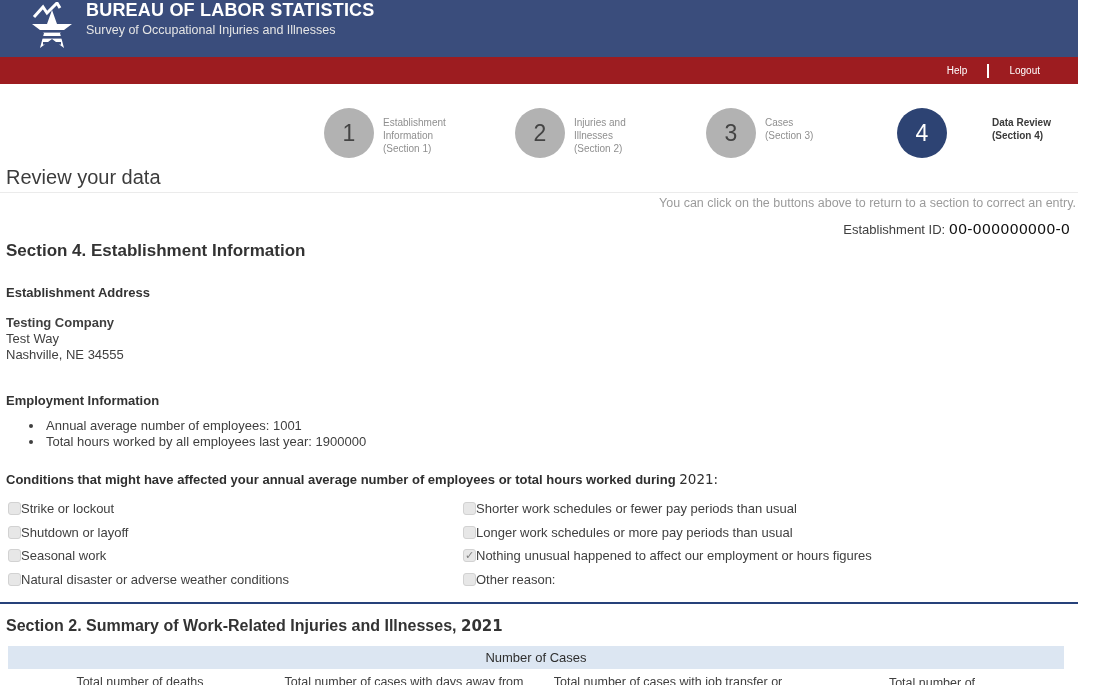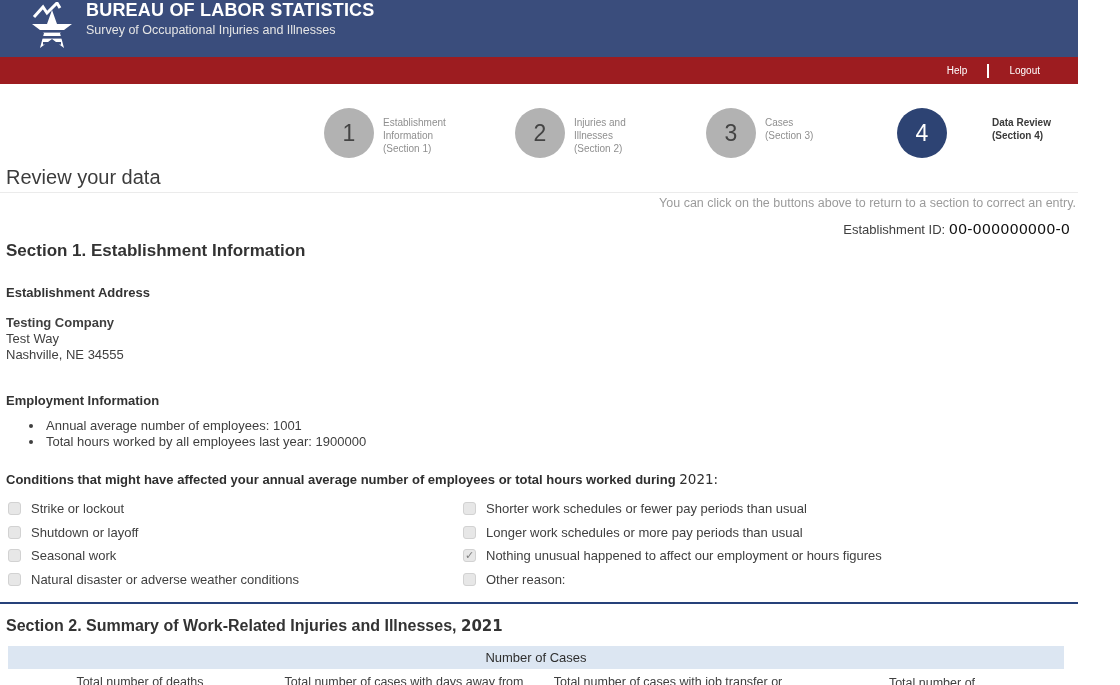--- a/index.html
+++ b/index.html
@@ -65,21 +65,21 @@
   ul.emp-list li { padding-left:2px; }
 
   .cond-heading { font-weight:bold; color:#2f2f2f; padding-left:6px; margin-top:21px; }
   .cond-heading .year { font-family:"DejaVu Sans", sans-serif; font-weight:normal; font-size:13.5px; }
 
   .cond-grid {
     display:grid; grid-template-columns:455px 1fr;
     grid-auto-flow:column; grid-template-rows:repeat(4, 23.5px);
     margin-top:10px; padding-left:8px; align-items:center;
   }
-  .cond-item { display:flex; align-items:center; gap:10px; color:#404040; }
+  .cond-item { display:flex; align-items:center; color:#404040; }
   .checkbox {
     width:13px; height:13px; border-radius:3px;
     background:#e7e7e7; border:1px solid #d2d2d2;
     display:inline-flex; align-items:center; justify-content:center;
     font-size:11px; color:#7d7d7d; flex:0 0 auto; cursor:pointer;
   }
 
   .divider { border-top:2px solid #26417a; margin-top:11px; }
 
   
@@ -154,21 +154,21 @@
   </div>
 
   <div class="page-title">Review your data</div>
   <div class="tip">You can click on the buttons above to return to a section to correct an entry.</div>
 
   <div class="estid">
     <span>Establishment ID:</span>
     <span class="val">00-000000000-0</span>
   </div>
 
-  <div class="sec1-title">Section 1. Establishment Information</div>
+  <div class="sec1-title">Section 4. Establishment Information</div>
 
   <div class="addr-heading">Establishment Address</div>
   <div class="addr-block">
     <div class="company">Testing Company</div>
     <div>Test Way</div>
     <div>Nashville, NE 34555</div>
   </div>
 
   <div class="emp-heading">Employment Information</div>
   <ul class="emp-list">

